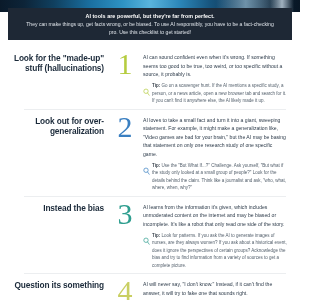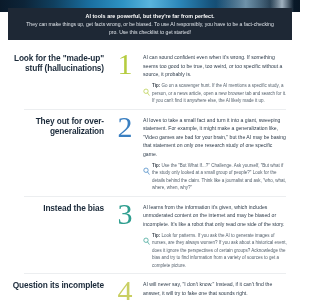--- a/index.html
+++ b/index.html
@@ -147,21 +147,21 @@
             <span class="tip-icon"><svg viewBox="0 0 14 18" width="7" height="9">
                 <circle cx="6" cy="6.5" r="4.4" fill="none" stroke="#b5cc3f" stroke-width="1.4"></circle>
                 <line x1="9.2" y1="10" x2="12.4" y2="14.6" stroke="#b5cc3f" stroke-width="1.4" stroke-linecap="round"></line>
               </svg></span>
             <div class="tip-text"><span class="tip-label">Tip:</span> <span>Go on a scavenger hunt. If the AI mentions a specific study, a person, or a news article, open a new browser tab and search for it. If you can't find it anywhere else, the AI likely made it up.</span></div>
           </div>
         </div>
       </div>
       <div class="section">
         <div class="head-col">
-          <div class="head-title">They out for over-generalization</div>
+          <div class="head-title">Look out for over-generalization</div>
         </div>
         <div class="num-col" style="color: rgb(58, 127, 193);">2</div>
         <div class="body-col">
           <div class="body-text">AI loves to take a small fact and turn it into a giant, sweeping statement. For example, it might make a generalization like, "Video games are bad for your brain," but the AI may be basing that statement on only one research study of one specific game.</div>
           <div class="tip-row">
             <span class="tip-icon"><svg viewBox="0 0 14 18" width="7" height="9">
                 <circle cx="6" cy="6.5" r="4.4" fill="none" stroke="#3a7fc1" stroke-width="1.4"></circle>
                 <line x1="9.2" y1="10" x2="12.4" y2="14.6" stroke="#3a7fc1" stroke-width="1.4" stroke-linecap="round"></line>
               </svg></span>
             <div class="tip-text"><span class="tip-label">Tip:</span> <span>Use the "But What If...?" Challenge. Ask yourself, "But what if the study only looked at a small group of people?" Look for the details behind the claim. Think like a journalist and ask, "who, what, where, when, why?"</span></div>
@@ -179,21 +179,21 @@
             <span class="tip-icon"><svg viewBox="0 0 14 18" width="7" height="9">
                 <circle cx="6" cy="6.5" r="4.4" fill="none" stroke="#2f9e8f" stroke-width="1.4"></circle>
                 <line x1="9.2" y1="10" x2="12.4" y2="14.6" stroke="#2f9e8f" stroke-width="1.4" stroke-linecap="round"></line>
               </svg></span>
             <div class="tip-text"><span class="tip-label">Tip:</span> <span>Look for patterns. If you ask the AI to generate images of nurses, are they always women? If you ask about a historical event, does it ignore the perspectives of certain groups? Acknowledge the bias and try to find information from a variety of sources to get a complete picture.</span></div>
           </div>
         </div>
       </div>
       <div class="section">
         <div class="head-col">
-          <div class="head-title">Question its incomplete</div>
+          <div class="head-title">Question its something</div>
         </div>
         <div class="num-col" style="color: rgb(201, 207, 98);">4</div>
         <div class="body-col">
           <div class="body-text">AI will never say, "I don't know." Instead, if it can't find the answer, it will try to fake one that sounds right.</div>
         </div>
       </div>
     </div>
 
 </div>
 

